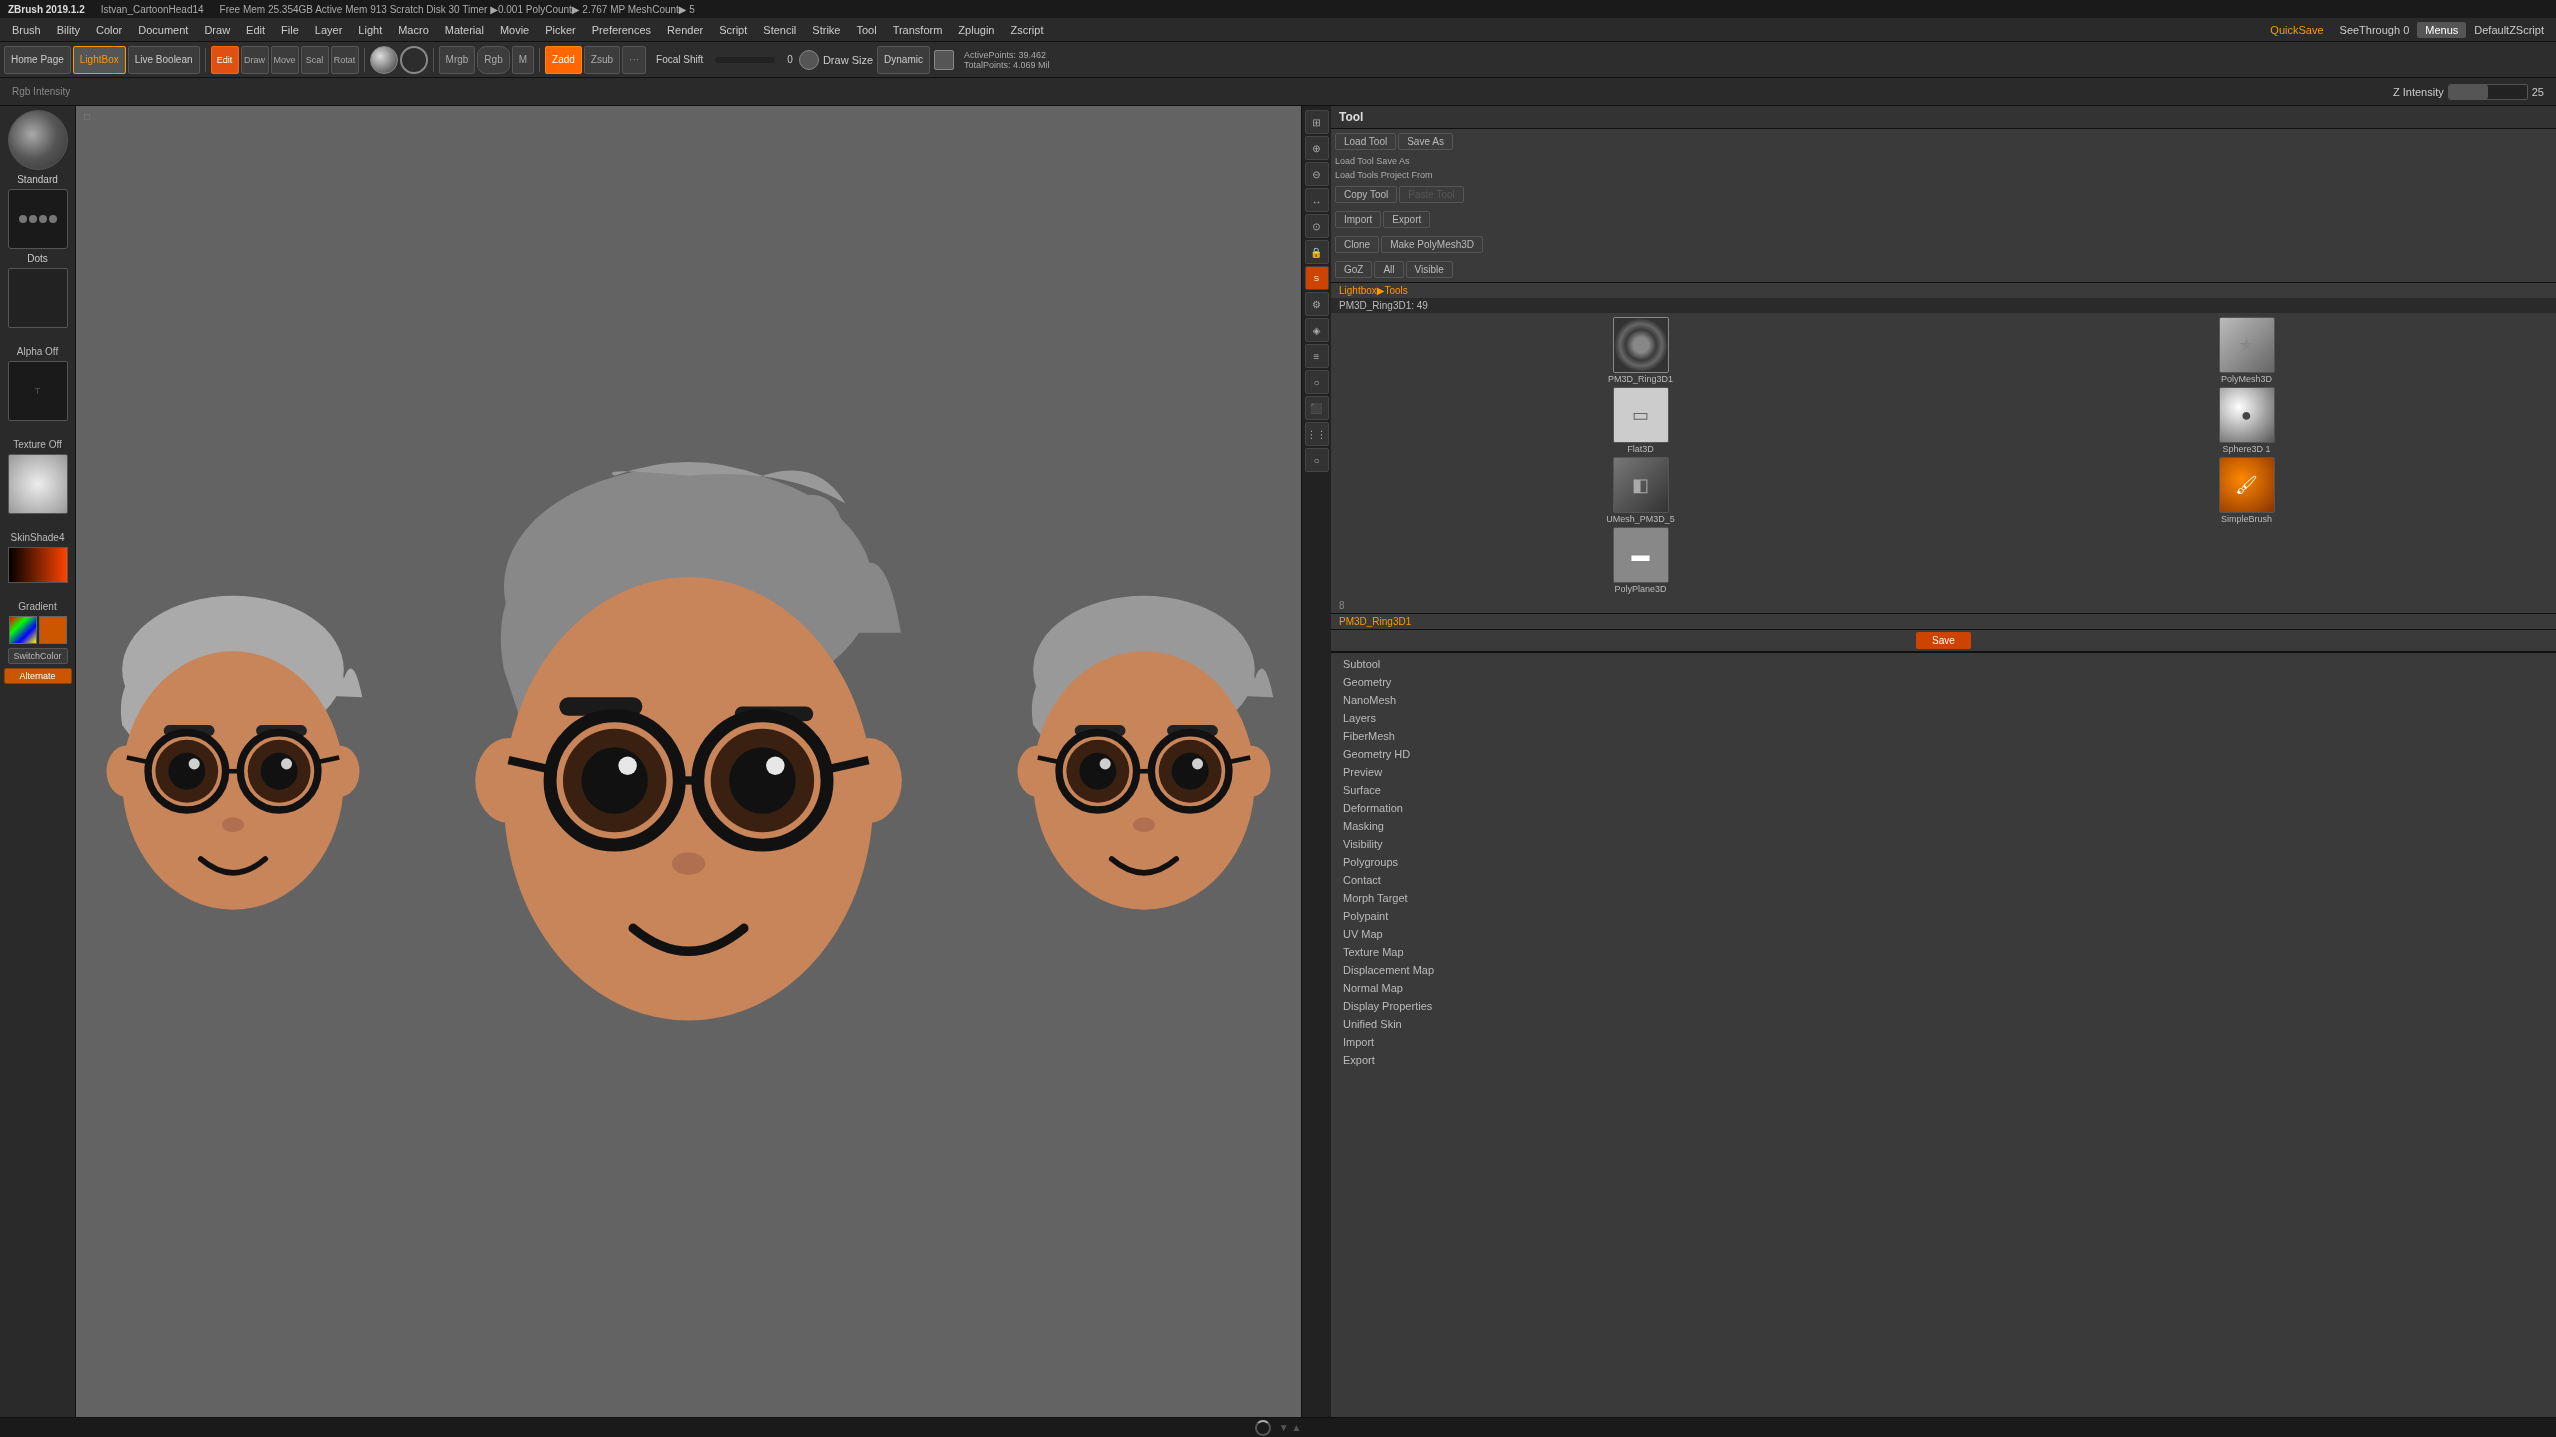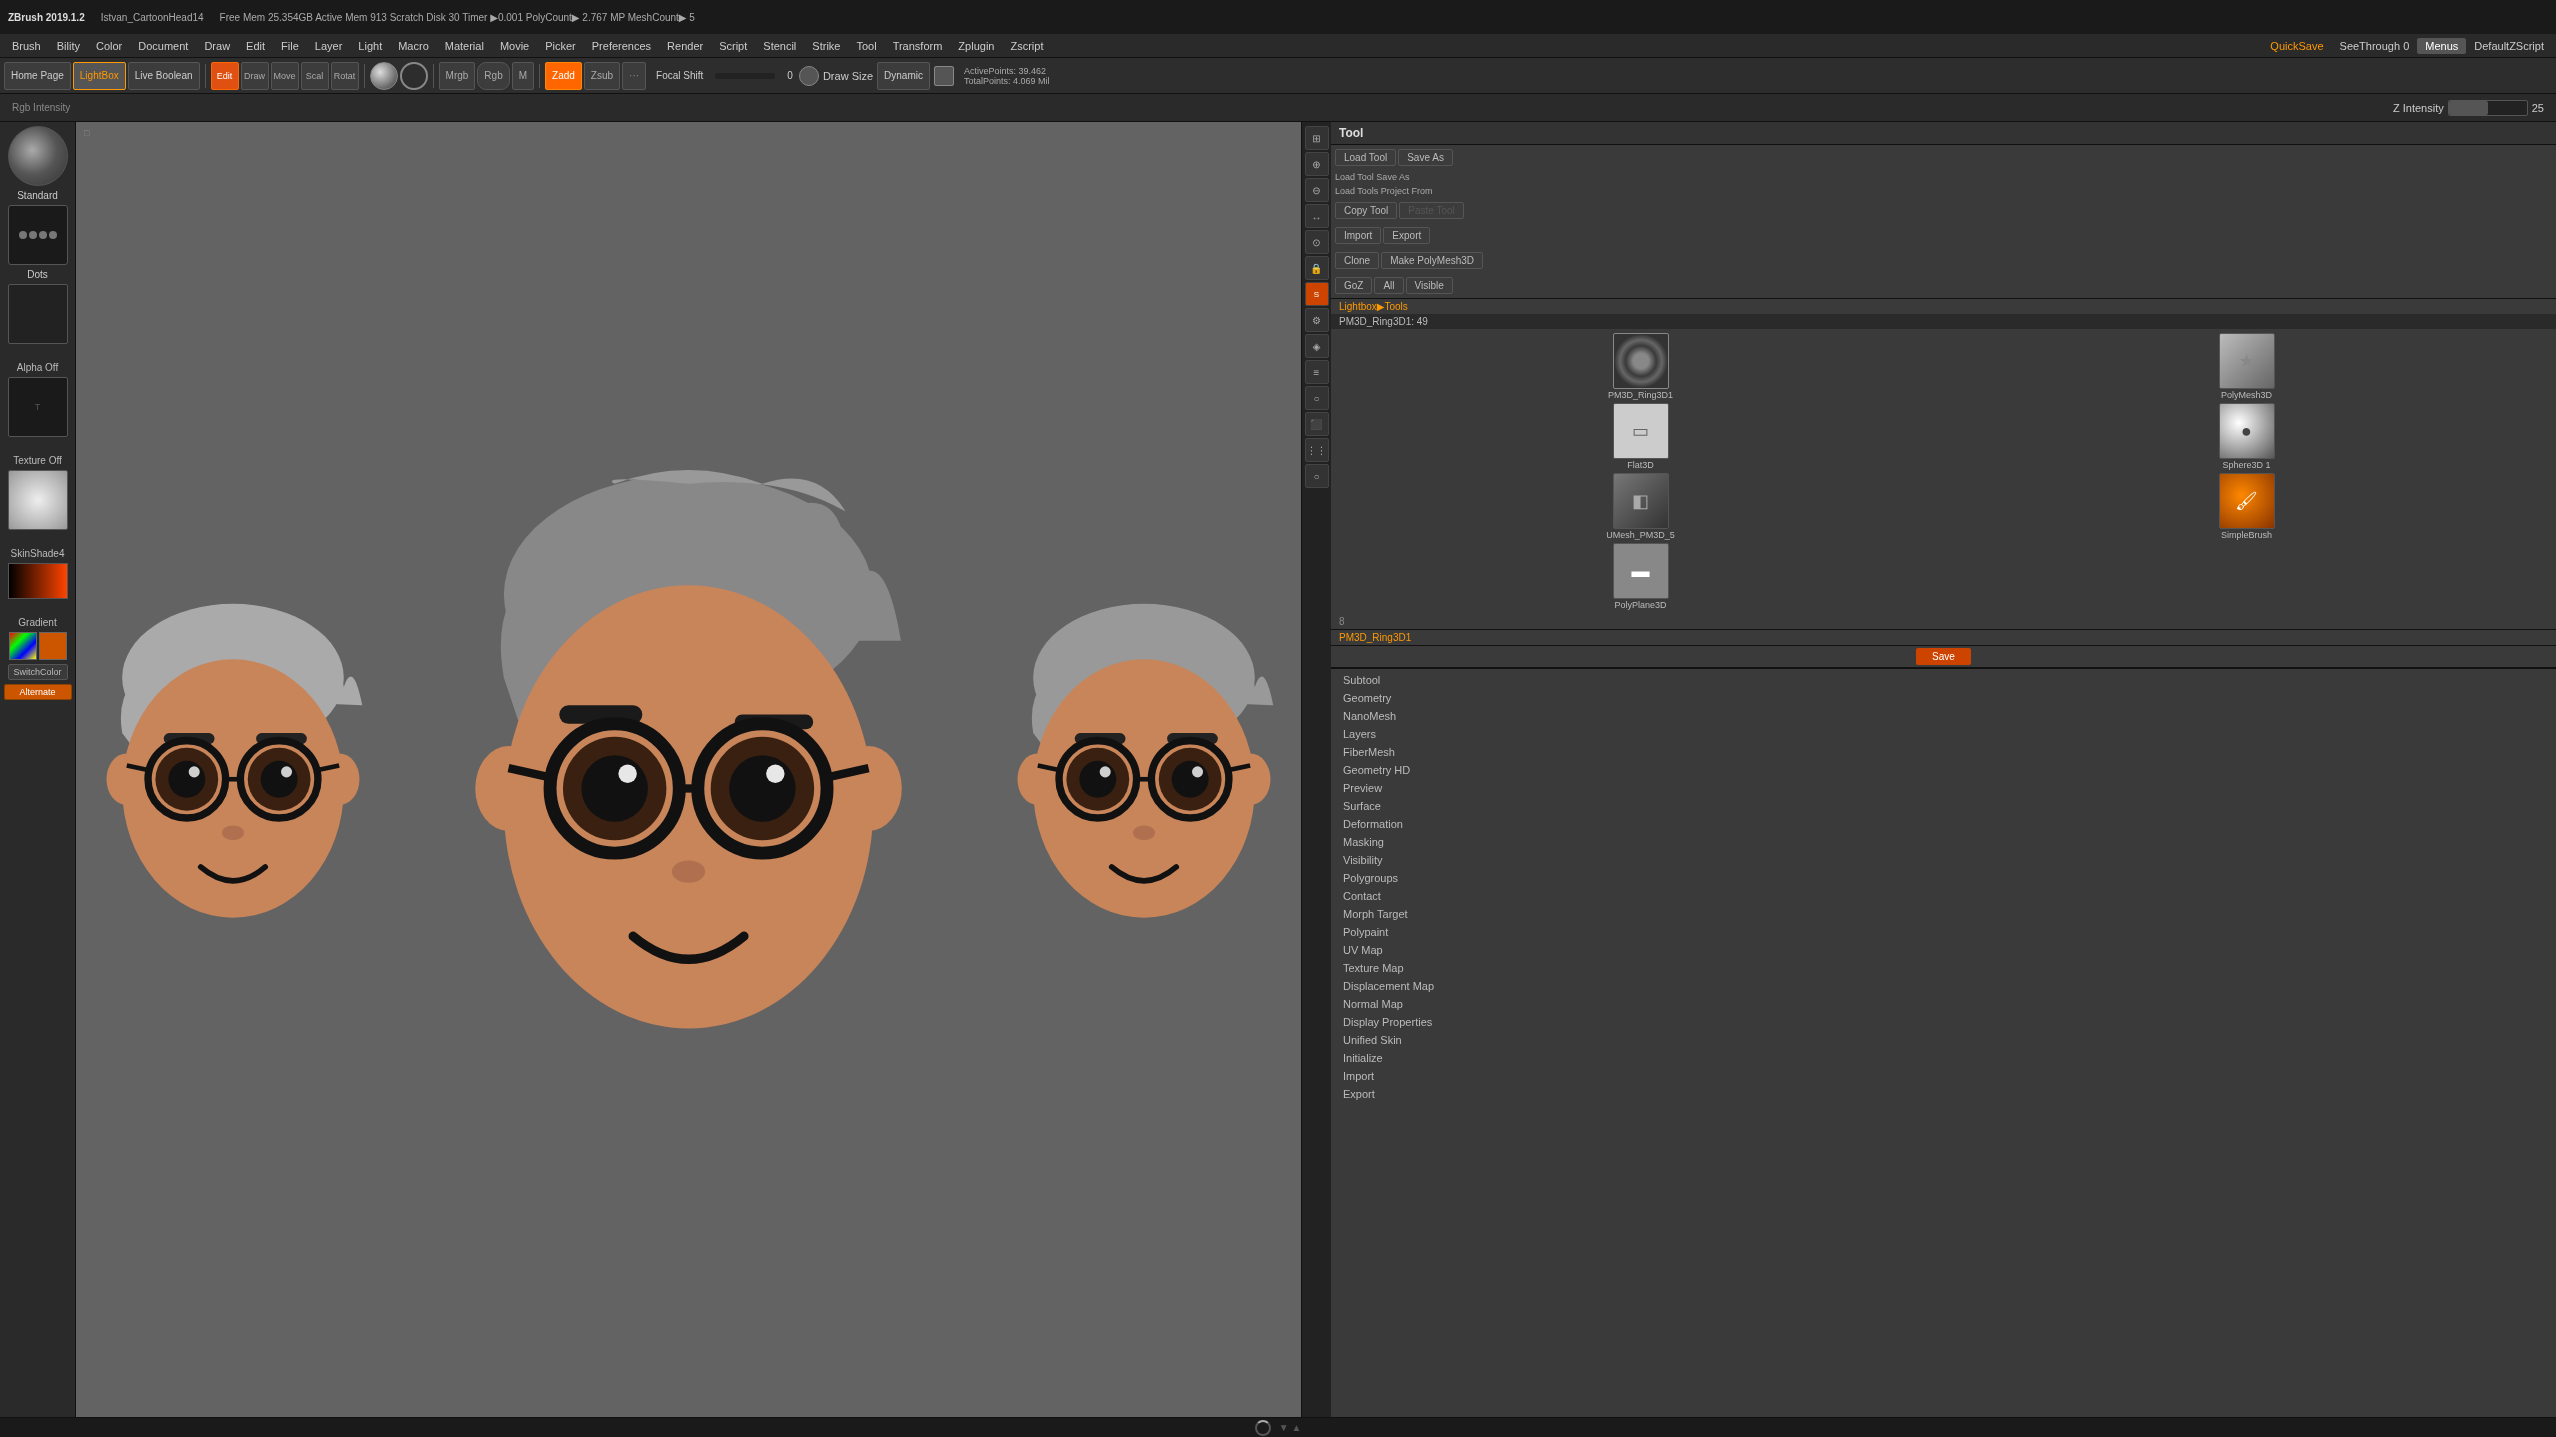--- a/index.html
+++ b/index.html
@@ -11,21 +11,21 @@
       width: 2556px;
       height: 1437px;
       overflow: hidden;
       display: flex;
       flex-direction: column;
     }
 
     
     .title-bar {
       background: #1a1a1a;
-      height: 34px;
+      height: 18px;
       display: flex;
       align-items: center;
       padding: 0 8px;
       font-size: 10px;
       color: #aaa;
       flex-shrink: 0;
     }
     .title-bar span { margin-right: 16px; }
     .title-bar .title-main { color: #ddd; font-weight: bold; }
 
@@ -826,23 +826,20 @@
           <div class="tool-menu-item">
               <span>Normal Map</span>
             </div>
           <div class="tool-menu-item">
               <span>Display Properties</span>
             </div>
           <div class="tool-menu-item">
               <span>Unified Skin</span>
             </div>
           <div class="tool-menu-item">
-              <span>Initialize</span>
-            </div>
-          <div class="tool-menu-item">
               <span>Import</span>
             </div>
           <div class="tool-menu-item">
               <span>Export</span>
             </div>
         </div>
       </div>
     </div>
   </div>
 

